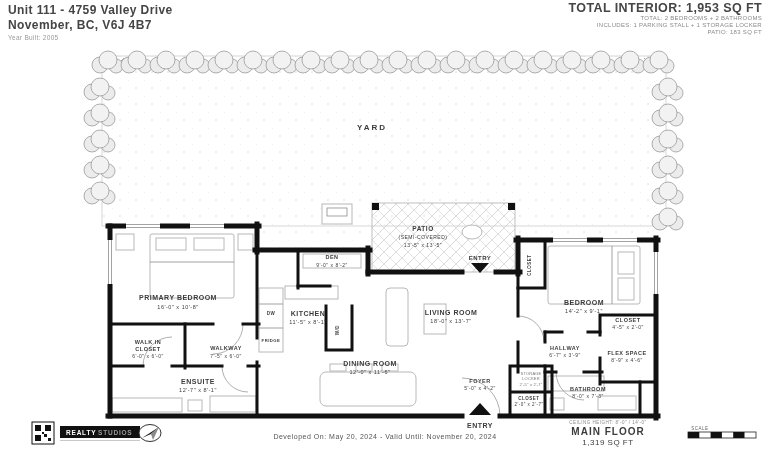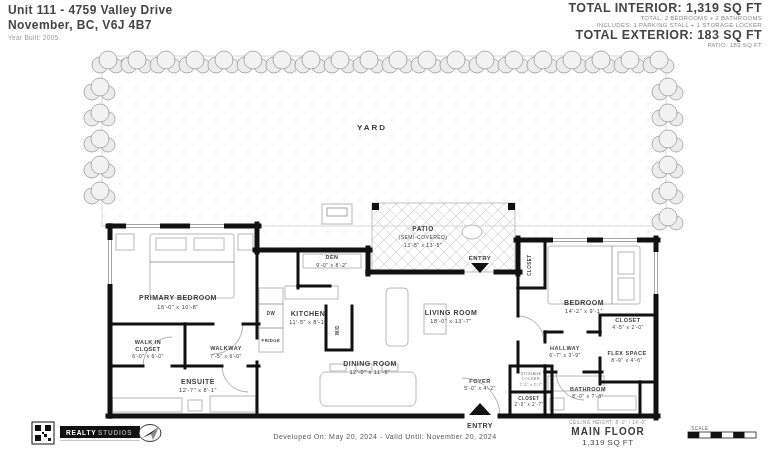--- a/index.html
+++ b/index.html
@@ -26,24 +26,23 @@
 </style>
 </head>
 <body>
 
 <div class="hdr-left">
   <div class="a1">Unit 111 - 4759 Valley Drive</div>
   <div class="a2">November, BC, V6J 4B7</div>
   <div class="yr">Year Built: 2005</div>
 </div>
 <div class="hdr-right">
-  <div class="big">TOTAL INTERIOR: 1,319 SQ FT</div>
+  <div class="big">TOTAL INTERIOR: 1,953 SQ FT</div>
   <div class="sm">TOTAL: 2 BEDROOMS + 2 BATHROOMS</div>
   <div class="sm">INCLUDES: 1 PARKING STALL + 1 STORAGE LOCKER</div>
-  <div class="big">TOTAL EXTERIOR: 183 SQ FT</div>
   <div class="sm">PATIO: 183 SQ FT</div>
 </div>
 
 <svg width="770" height="450" viewBox="0 0 770 450">
   <defs>
     <g id="shrub">
       <circle cx="-8" cy="2" r="8" fill="#ececec" stroke="#9a9a9a" stroke-width=".8"></circle>
       <circle cx="8" cy="3" r="7" fill="#ececec" stroke="#9a9a9a" stroke-width=".8"></circle>
       <circle cx="0" cy="-3" r="9" fill="#f2f2f2" stroke="#9a9a9a" stroke-width=".8"></circle>
     </g>

